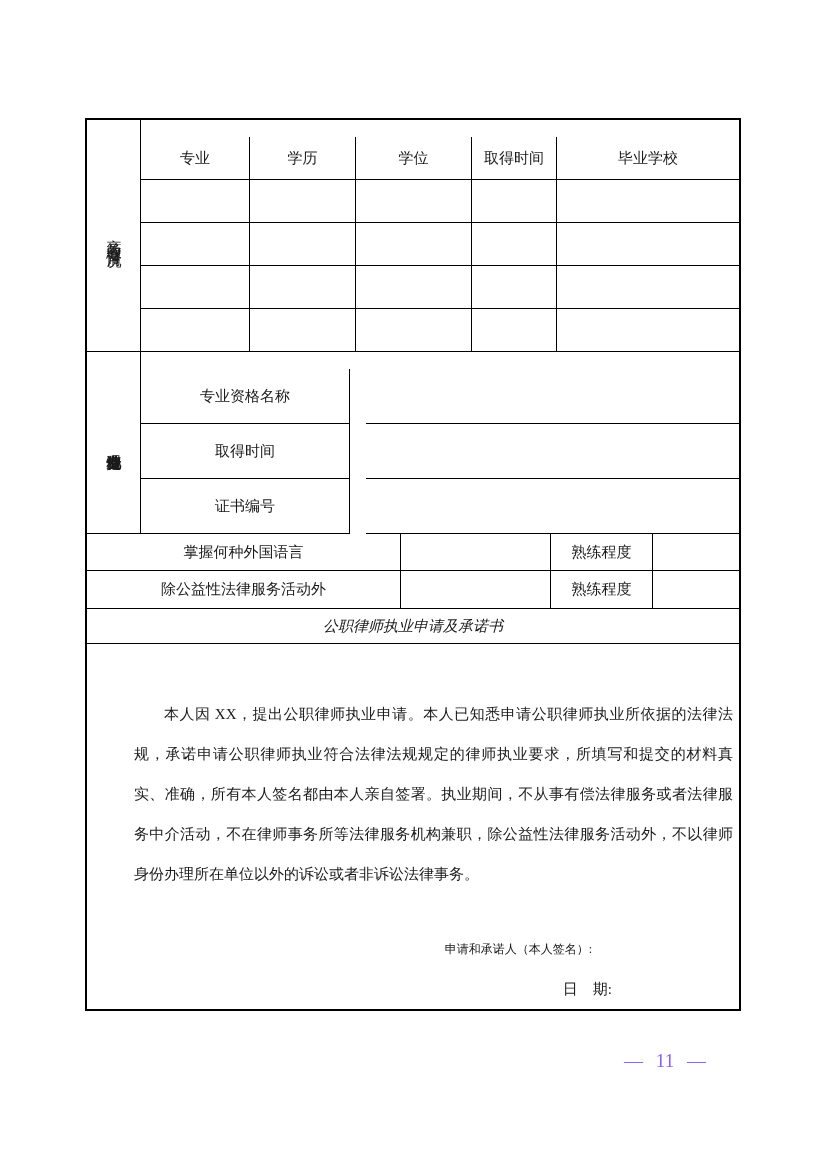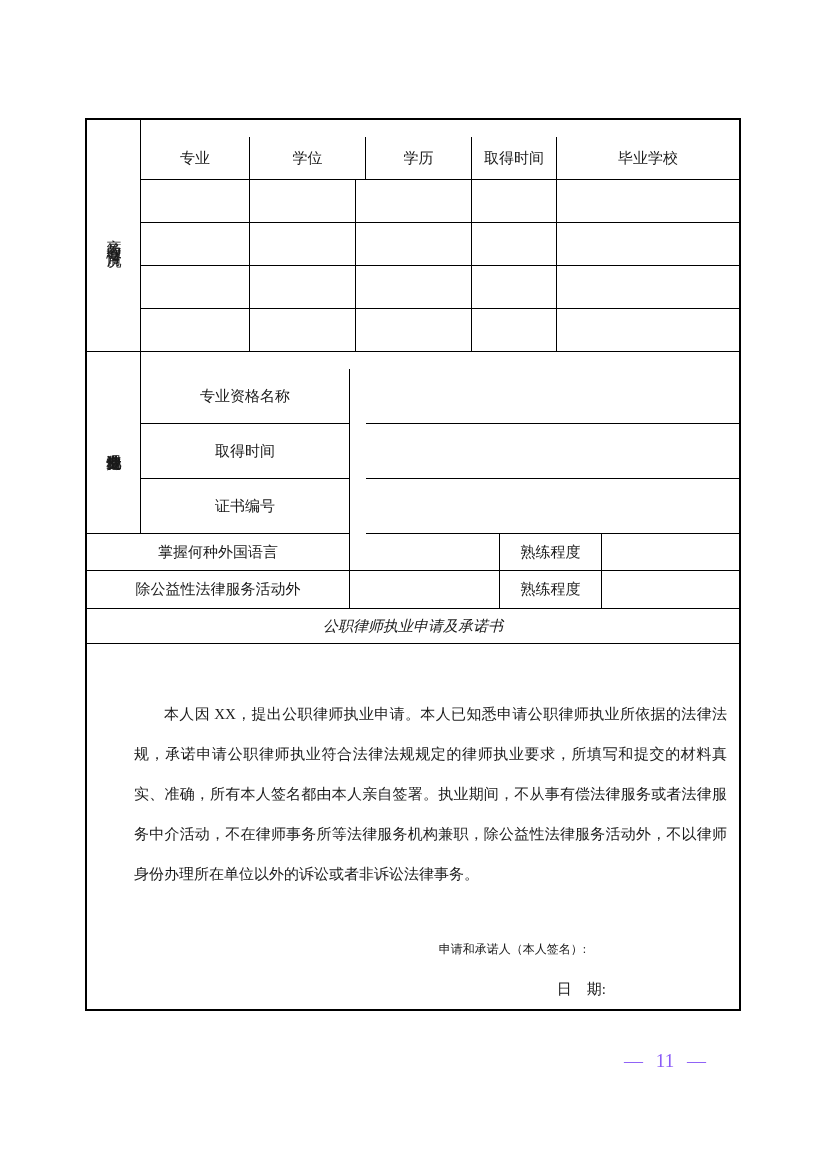--- a/index.html
+++ b/index.html
@@ -48,32 +48,32 @@
   }
   .cell.last { border-right: none; }
 
   .h43 { height: 43px; }
   .h55 { height: 55px; gap: 16px; }
   .h45 { height: 45px; }
 
   .c1 { width: 109px; } .c2 { width: 106px; } .c3 { width: 116px; }
   .c4 { width: 85px; }  .c5 { flex: 1; }
   .qname { width: 209px; } .qval { flex: 1; }
-  .l1 { width: 263px; } .l2 { width: 150px; } .l3 { width: 102px; } .l4 { flex: 1; }
+  .l1 { width: 314px; } .l2 { width: 150px; } .l3 { width: 102px; } .l4 { flex: 1; }
 
   .title-row {
     height: 42px;
     border-bottom: 1px solid #000;
     display: flex; align-items: center; justify-content: center; font-style: italic;
   }
 
   
   .body-cell {
     flex: 1;
-    padding: 50px 12px 0 47px;
+    padding: 50px 6px 0 47px;
   }
   .para {
     text-align: justify;
     text-justify: inter-ideograph;
     text-indent: 2em;
     line-height: 40px;
     font-size: 15px;
   }
   .sig-line {
     margin-top: 35px;
@@ -106,22 +106,22 @@
 
 <div class="page">
 
   <div class="doc-table">
 
     <div class="sect">
       <div class="vlabel edu">高等教育情况</div>
       <div class="sect-right">
         <div class="row h43">
           <div class="cell c1">专业</div>
+          <div class="cell c2">学历</div>
           <div class="cell c3">学位</div>
-          <div class="cell c2">学历</div>
           <div class="cell c4">取得时间</div>
           <div class="cell c5 last">毕业学校</div>
         </div>
         <div class="row h43">
           <div class="cell c1"></div>
           <div class="cell c2"></div>
           <div class="cell c3"></div>
           <div class="cell c4"></div>
           <div class="cell c5 last"></div>
         </div>

